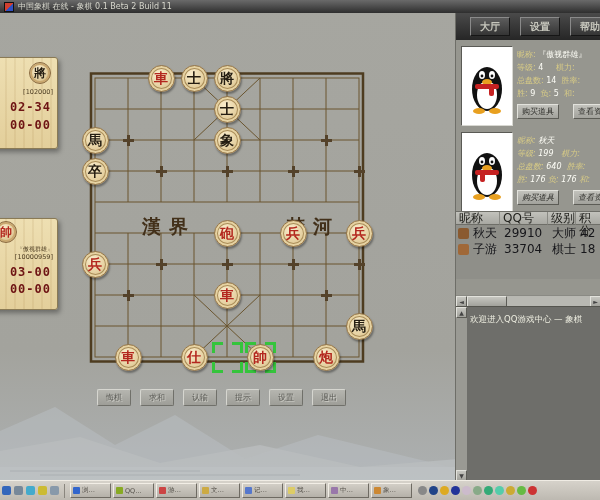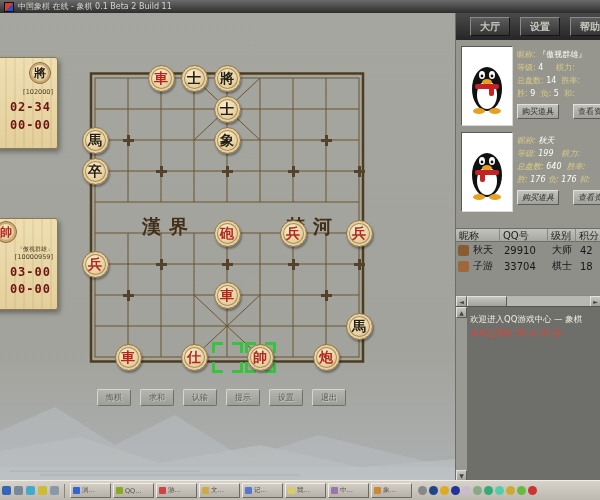--- a/index.html
+++ b/index.html
@@ -88,22 +88,22 @@
   .stat-row{overflow:hidden;width:90px;}
   .buy-row{position:absolute;left:58px;top:60px;display:flex;gap:14px;width:95px;overflow:hidden;}
   .sm-btn{height:13px;line-height:13px;padding:0 4px;font-size:8px;color:#2c2c28;white-space:nowrap;
     background:linear-gradient(180deg,#c2c2bc,#a2a29c);
     border:1px solid;border-color:#e2e2dc #5c5c56 #5c5c56 #e2e2dc;}
 
   
   .penguin{display:block;margin:8px auto 0 auto;}
 
   
-  #ptable{position:absolute;left:0;top:215px;width:145px;height:67px;background:#8f8f89;
-    border-top:1px solid #6e6e68;font-size:10px;}
+  #ptable{position:absolute;left:0;top:198px;width:145px;height:67px;background:#8f8f89;
+    border-top:1px solid #6e6e68;font-size:12px;}
   #ptable-head{display:flex;height:13px;background:linear-gradient(180deg,#c2c2bc,#a6a6a0);color:#22221e;}
   #ptable-head div{border-right:1px solid #8a8a84;border-bottom:1px solid #6e6e68;
     padding-left:3px;line-height:13px;box-sizing:border-box;}
   .hc1{width:44px;} .hc2{width:48px;} .hc3{width:28px;} .hc4{width:25px;border-right:none!important;}
   .trow{display:flex;align-items:center;height:16px;color:#16161a;}
   .trow.selected{background:linear-gradient(90deg,#2748b8,#3b5cd0);color:#ffffff;}
   .trow .cell{overflow:hidden;white-space:nowrap;box-sizing:border-box;padding-left:2px;}
   .mini-av{width:11px;height:11px;border-radius:2px;margin:0 2px;flex:none;}
 
   
@@ -337,21 +337,20 @@
       <div class="sb-btn">►</div>
     </div>
 
     <div id="chat">
       <div id="chat-vscroll">
         <div class="sb-btn">▲</div>
         <div class="sb-btn">▼</div>
       </div>
       <div id="chat-text">
         <div id="chat-line1">欢迎进入QQ游戏中心 — 象棋</div>
-        <div id="chat-line2">本局已用时 26 分 31 秒</div>
       </div>
     </div>
   </div>
 
   <div id="taskbar">
     <div id="quick-launch" style="display:flex;gap:3px;align-items:center;">
         <div class="ql-icon" style="background: rgb(51, 102, 187);"></div>
         <div class="ql-icon" style="background: rgb(119, 136, 153);"></div>
         <div class="ql-icon" style="background: rgb(68, 170, 204);"></div>
         <div class="ql-icon" style="background: rgb(204, 187, 51);"></div>

